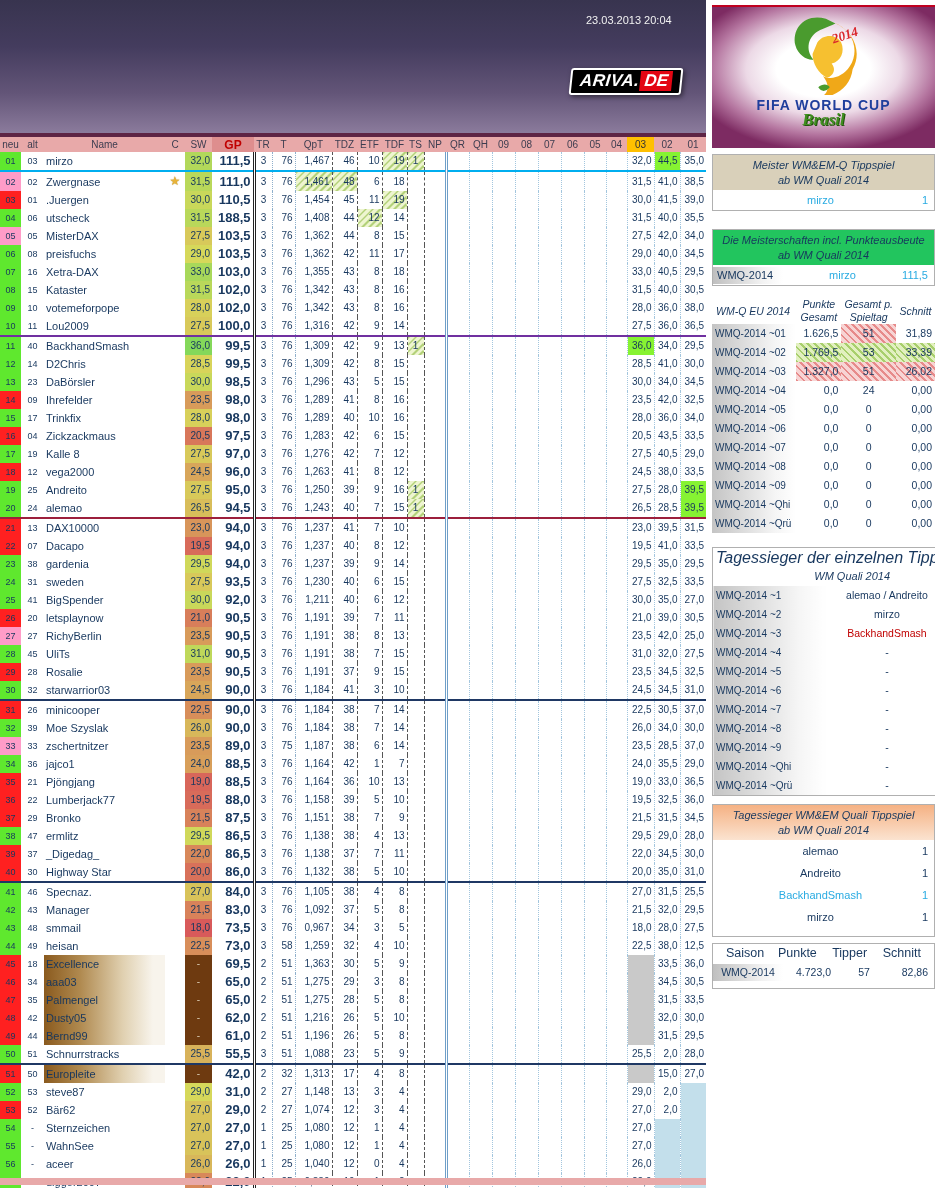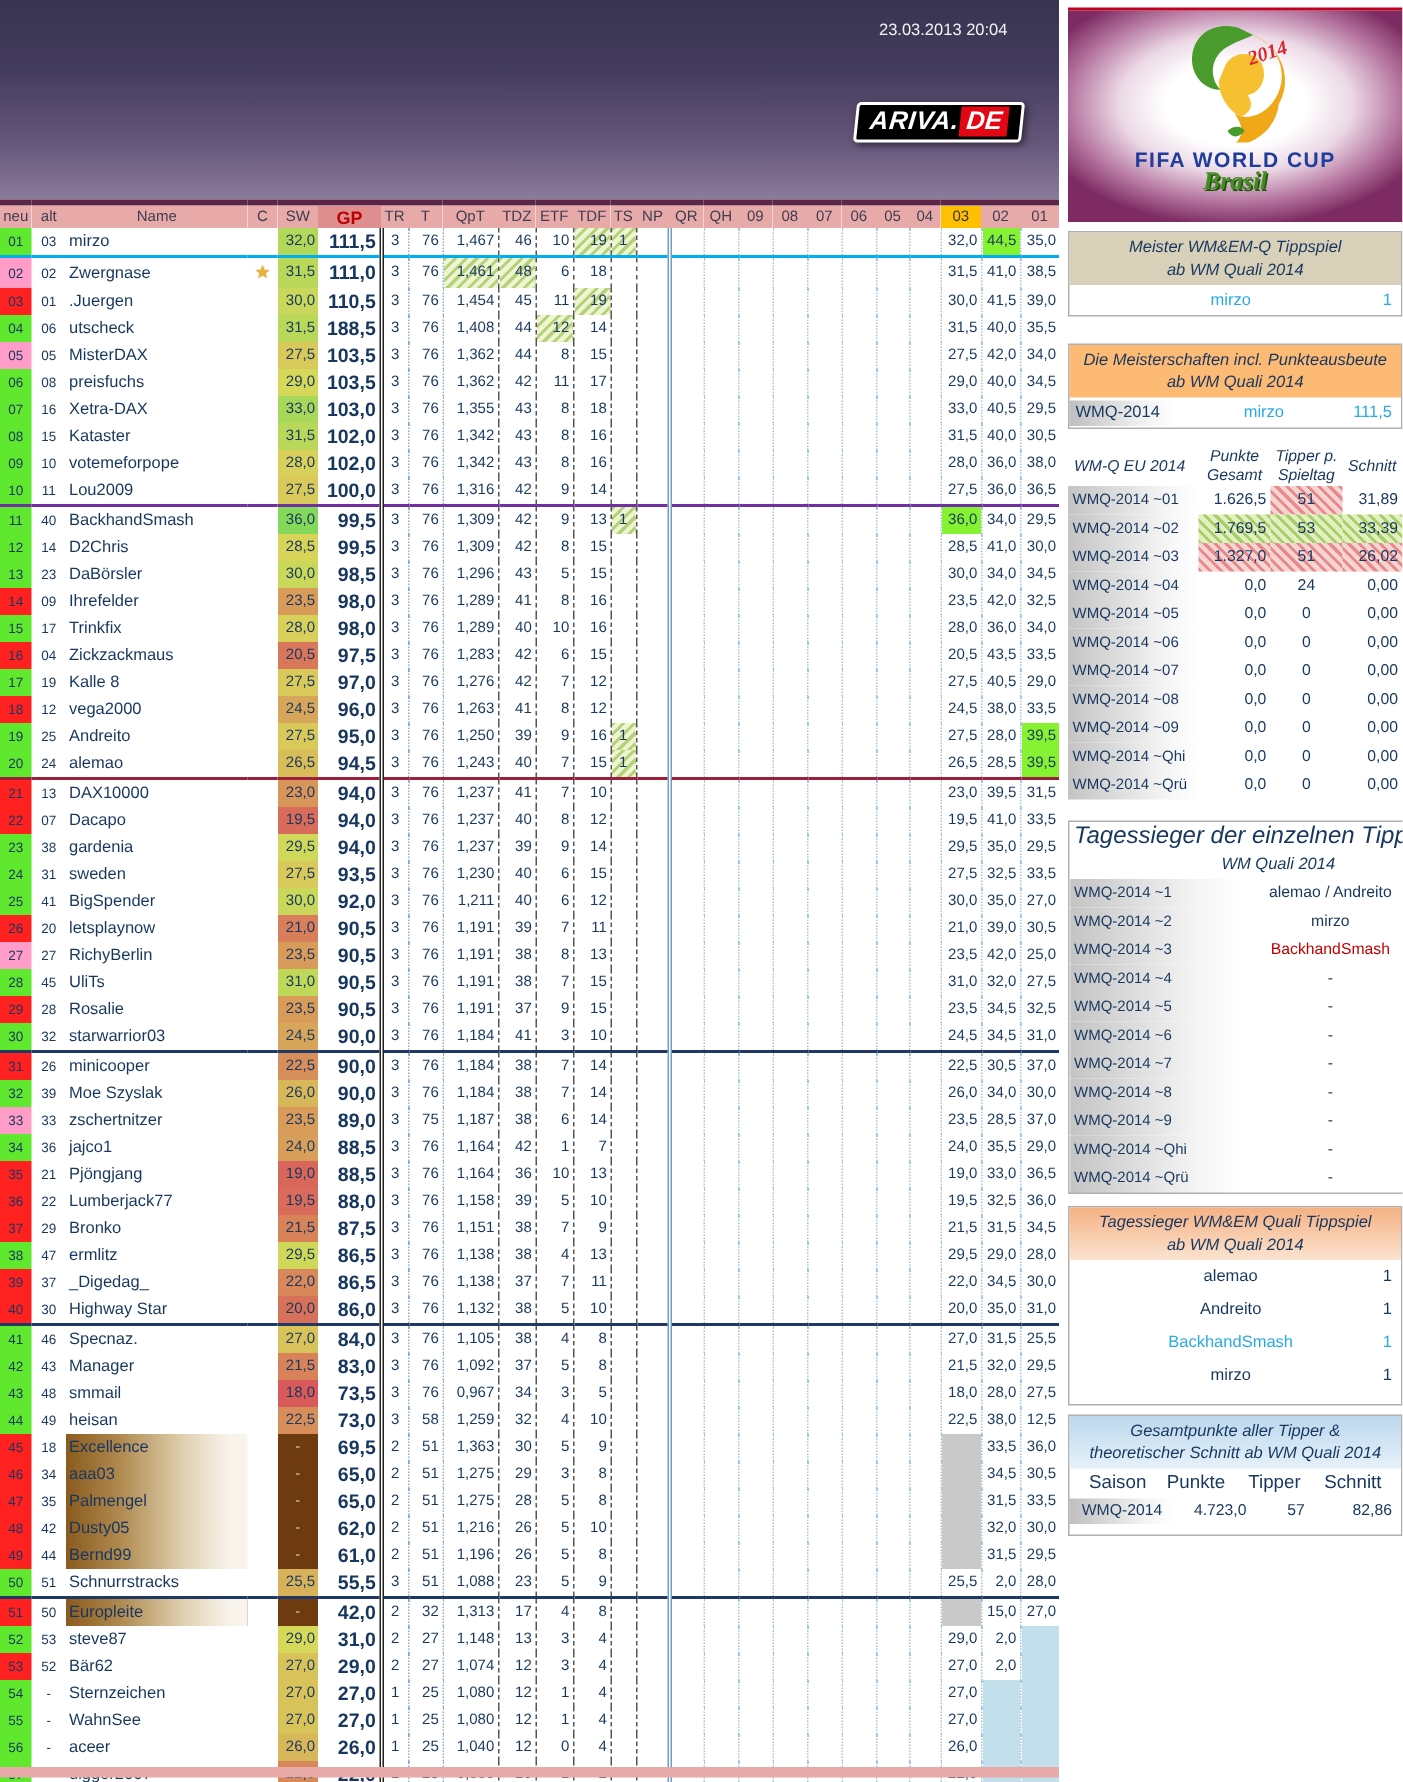--- a/index.html
+++ b/index.html
@@ -61,21 +61,21 @@
   .right-col{position:absolute;left:712px;top:0;width:223px;}
   .logo-box{position:relative;margin-top:5px;height:141px;border-top:2px solid #c00020;text-align:center;
     background:radial-gradient(ellipse 62% 58% at 50% 44%,#ffffff 34%,#ecd9e6 56%,#b576a0 80%,#7d2b62 100%);}
   .fifa1{color:#1f3e9c;font-weight:bold;font-size:14px;letter-spacing:1px;margin-top:-2px;}
   .fifa2{color:#3f8f1f;font-size:17px;font-weight:bold;font-style:italic;font-family:"Liberation Serif",serif;
     text-shadow:1px 1px 0 #24530f;margin-top:-3px;}
   .panel{margin:0;border:1px solid #b0b0b0;background:#fff;font-size:11px;color:#17375e;}
   .panel.noborder{border:none;}
   .p-head{text-align:center;font-style:italic;padding:3px 0 2px 0;line-height:15px;}
   .p-head.tan{background:#d9d0ba;}
-  .p-head.green{background:#fdba74;}
+  .p-head.green{background:#22c55e;}
   .p-head.orange{background:linear-gradient(180deg,#f5b183,#fbe3d0);}
   .p-head.blue{background:linear-gradient(180deg,#bcd8ee,#e6f1f9);}
   .p-row{display:flex;align-items:center;height:20px;padding:0 6px;}
   .cyan{color:#29abe2;}
   .redtxt{color:#c00000;}
   .grow{flex:1;text-align:center;}
   .greylab{background:linear-gradient(90deg,#bfbfbf,#f2f2f2 70%,#fff);padding:0 4px;line-height:17px;}
   .ptable{width:100%;border-collapse:collapse;font-size:10.5px;color:#17375e;}
   .ptable td,.ptable th{padding:0 3px;height:19px;line-height:13px;white-space:nowrap;}
   .ptable th{font-style:italic;font-weight:normal;text-align:center;vertical-align:middle;}
@@ -1745,21 +1745,21 @@
     <colgroup>
         <col style="width:88px">
         <col style="width:50px">
         <col style="width:44px">
         <col style="width:41px">
       </colgroup>
     <thead>
       <tr>
         <th class="roundstitle">WM-Q EU 2014</th>
         <th><span>Punkte</span><br><span>Gesamt</span></th>
-        <th><span>Tipper p.</span><br><span>Spieltag</span></th>
+        <th><span>Gesamt p.</span><br><span>Spieltag</span></th>
         <th>Schnitt</th>
       </tr>
     </thead>
     <tbody id="rounds-body">
         <tr>
           <td class="lab">WMQ-2014 ~01</td>
           <td class="num">1.626,5</td>
           <td class="ctr hatch-red">51</td>
           <td class="num">31,89</td>
         </tr>
@@ -1922,24 +1922,20 @@
         <div class="p-row" style="height: 22px;">
           <span class="grow">mirzo</span>
           <span class="">1</span>
         </div>
       </div>
     <div style="height:8px"></div>
   </div>
 
   <div class="gap6"></div>
   <div class="panel">
-    <div class="p-head blue">
-      <div>Gesamtpunkte aller Tipper &amp;</div>
-      <div>theoretischer Schnitt ab WM Quali 2014</div>
-    </div>
     <div class="p6-heads">
       <span>Saison</span>
       <span>Punkte</span>
       <span>Tipper</span>
       <span>Schnitt</span>
     </div>
     <div class="p-row" style="padding-left:0;font-size:10.5px">
       <span class="greylab" style="width:62px;text-align:center">WMQ-2014</span>
       <span class="grow">4.723,0</span>
       <span style="width:40px;text-align:center">57</span>

